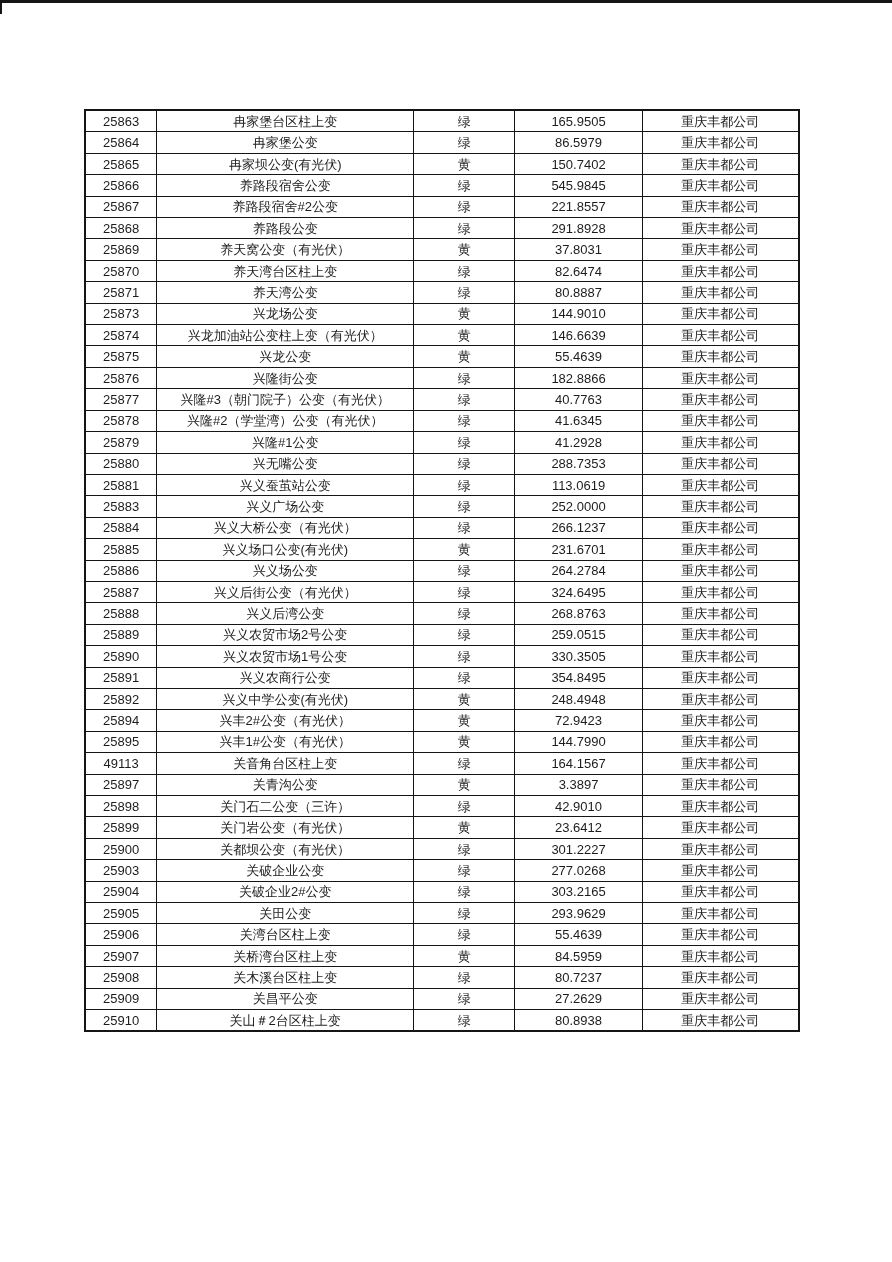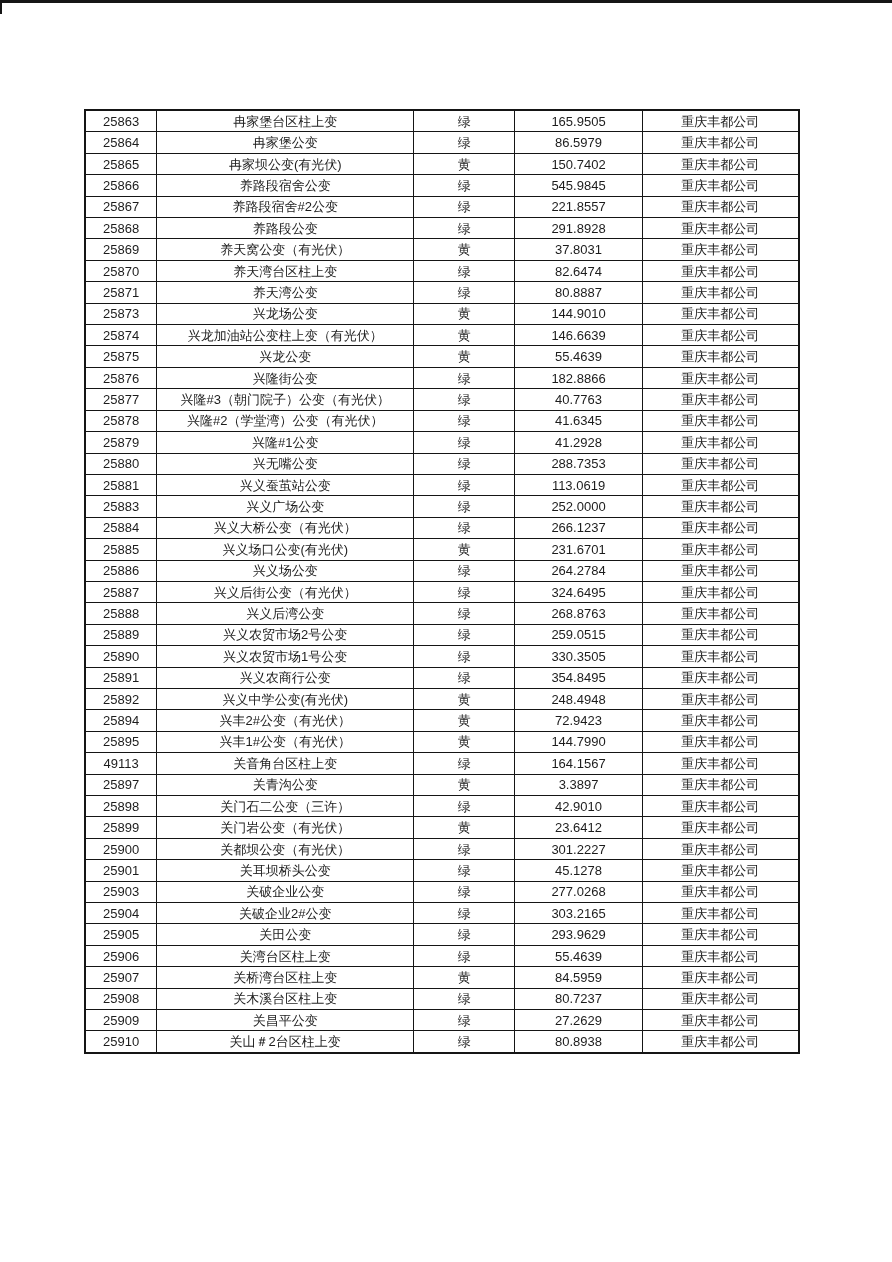--- a/index.html
+++ b/index.html
@@ -314,27 +314,20 @@
           <td class="col-company">重庆丰都公司</td>
         </tr>
         <tr>
           <td class="col-id">25900</td>
           <td class="col-name">关都坝公变（有光伏）</td>
           <td class="col-status">绿</td>
           <td class="col-value">301.2227</td>
           <td class="col-company">重庆丰都公司</td>
         </tr>
         <tr>
-          <td class="col-id">25901</td>
-          <td class="col-name">关耳坝桥头公变</td>
-          <td class="col-status">绿</td>
-          <td class="col-value">45.1278</td>
-          <td class="col-company">重庆丰都公司</td>
-        </tr>
-        <tr>
           <td class="col-id">25903</td>
           <td class="col-name">关破企业公变</td>
           <td class="col-status">绿</td>
           <td class="col-value">277.0268</td>
           <td class="col-company">重庆丰都公司</td>
         </tr>
         <tr>
           <td class="col-id">25904</td>
           <td class="col-name">关破企业2#公变</td>
           <td class="col-status">绿</td>

